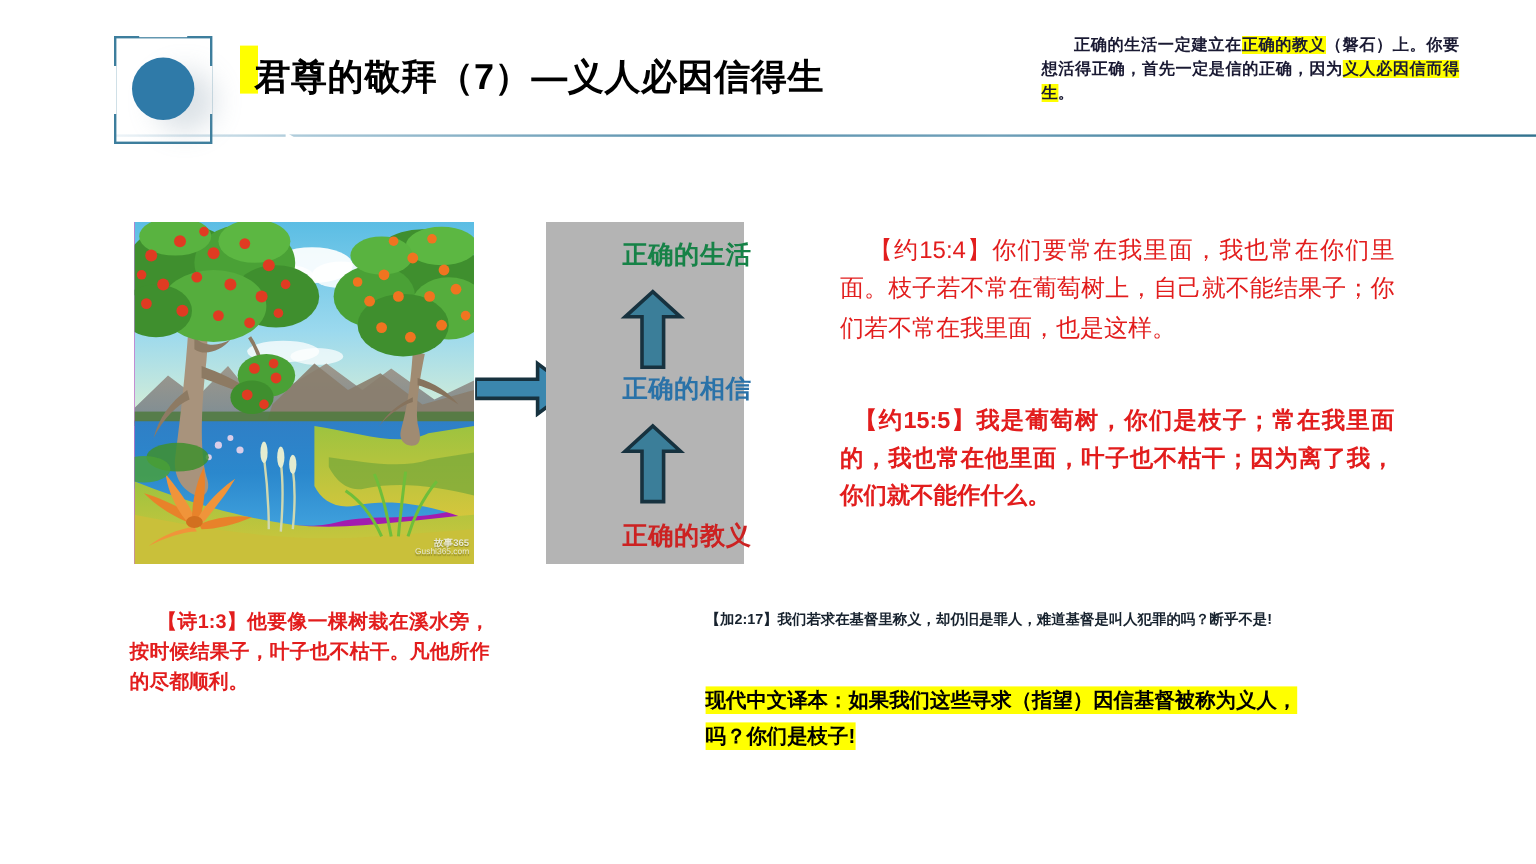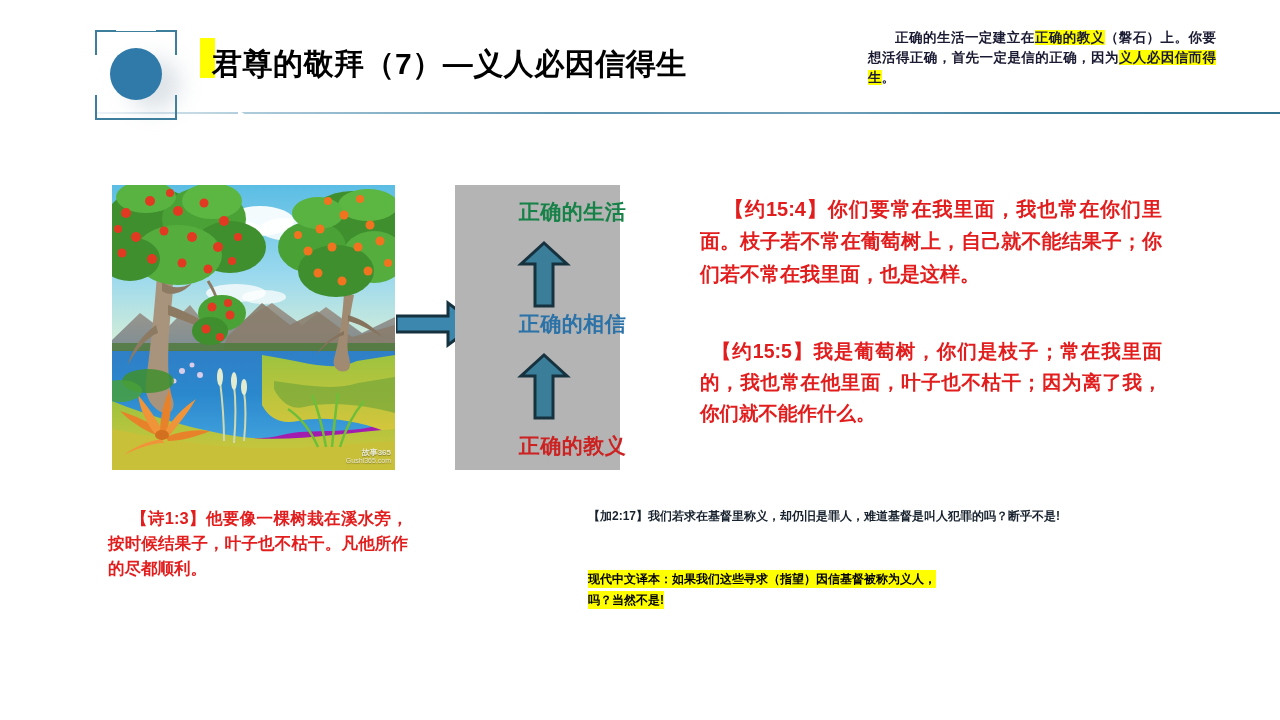--- a/index.html
+++ b/index.html
@@ -182,21 +182,21 @@
   #arrow-upper { top: 240px; }
   #arrow-lower { top: 352px; }
 
   
   #scripture-1 {
     position: absolute;
     left: 700px;
     top: 193px;
     width: 462px;
     font-size: 20px;
-    font-weight: bold;
+    font-weight: normal;
     color: #e21d1d;
     line-height: 1.62;
     text-align: justify;
     text-indent: 1.2em;
   }
   #scripture-2 {
     position: absolute;
     left: 700px;
     top: 336px;
     width: 462px;
@@ -232,21 +232,21 @@
     font-weight: bold;
     color: #17222e;
     line-height: 1.62;
     text-align: justify;
   }
   #modern-version {
     position: absolute;
     left: 588px;
     top: 569px;
     width: 632px;
-    font-size: 12px;
+    font-size: 17px;
     font-weight: bold;
     color: #000000;
     line-height: 1.75;
     text-align: justify;
   }
   #modern-version .ln {
     background: #ffff00;
     display: inline;
     box-decoration-break: clone;
     -webkit-box-decoration-break: clone;
@@ -451,14 +451,14 @@
 </svg>
 
 <div id="scripture-1">【约15:4】你们要常在我里面，我也常在你们里面。枝子若不常在葡萄树上，自己就不能结果子；你们若不常在我里面，也是这样。</div>
 <div id="scripture-2">【约15:5】我是葡萄树，你们是枝子；常在我里面的，我也常在他里面，叶子也不枯干；因为离了我，你们就不能作什么。</div>
 
 <div id="caption-left">【诗1:3】他要像一棵树栽在溪水旁，按时候结果子，叶子也不枯干。凡他所作的尽都顺利。</div>
 
 <div id="gal-verse">【加2:17】我们若求在基督里称义，却仍旧是罪人，难道基督是叫人犯罪的吗？断乎不是!</div>
 <div id="modern-version">
   <div><span class="ln">现代中文译本：如果我们这些寻求（指望）因信基督被称为义人，</span></div>
-  <div><span class="ln">吗？当然不是!</span></div>
+  <div><span class="ln">吗？你们是枝子!</span></div>
 </div>
 
 </body></html>

